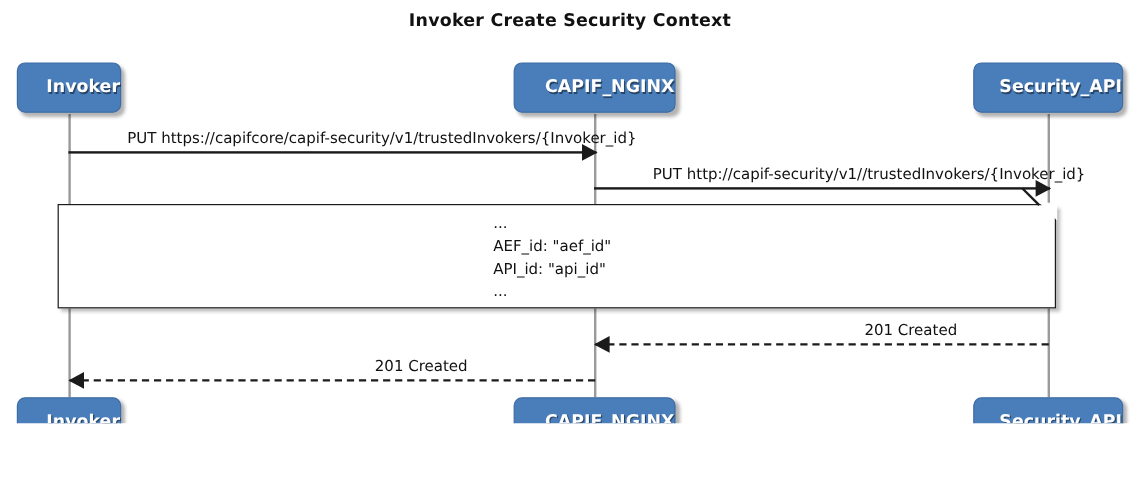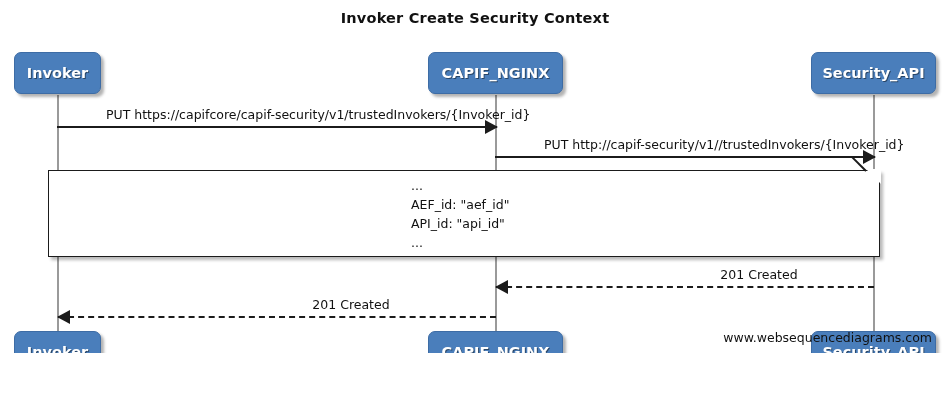--- a/index.html
+++ b/index.html
@@ -44,21 +44,21 @@
     position: absolute;
     box-sizing: border-box;
     background: #4a7ebb;
     border: 1px solid #3d6ca5;
     border-radius: 7px;
     color: #ffffff;
     font-size: 14.5px;
     font-weight: bold;
     display: flex;
     align-items: center;
-    justify-content: center;
+    justify-content: flex-end;
     white-space: nowrap;
     text-shadow: 1px 1px 0 rgba(0,0,0,0.45);
     box-shadow: 3px 3px 3px rgba(0,0,0,0.30);
   }
 
   
   .msg {
     position: absolute;
     height: 0;
   }
@@ -221,15 +221,14 @@
   <div class="participant" style="left:14px; top:331px; width:87px; height:42px;">
     <span>Invoker</span>
   </div>
   <div class="participant" style="left:428px; top:331px; width:135px; height:42px;">
     <span>CAPIF_NGINX</span>
   </div>
   <div class="participant" style="left:811px; top:331px; width:125px; height:42px;">
     <span>Security_API</span>
   </div>
 
-  <div class="footer">www.websequencediagrams.com</div>
 
 </div>
 
 </body></html>

